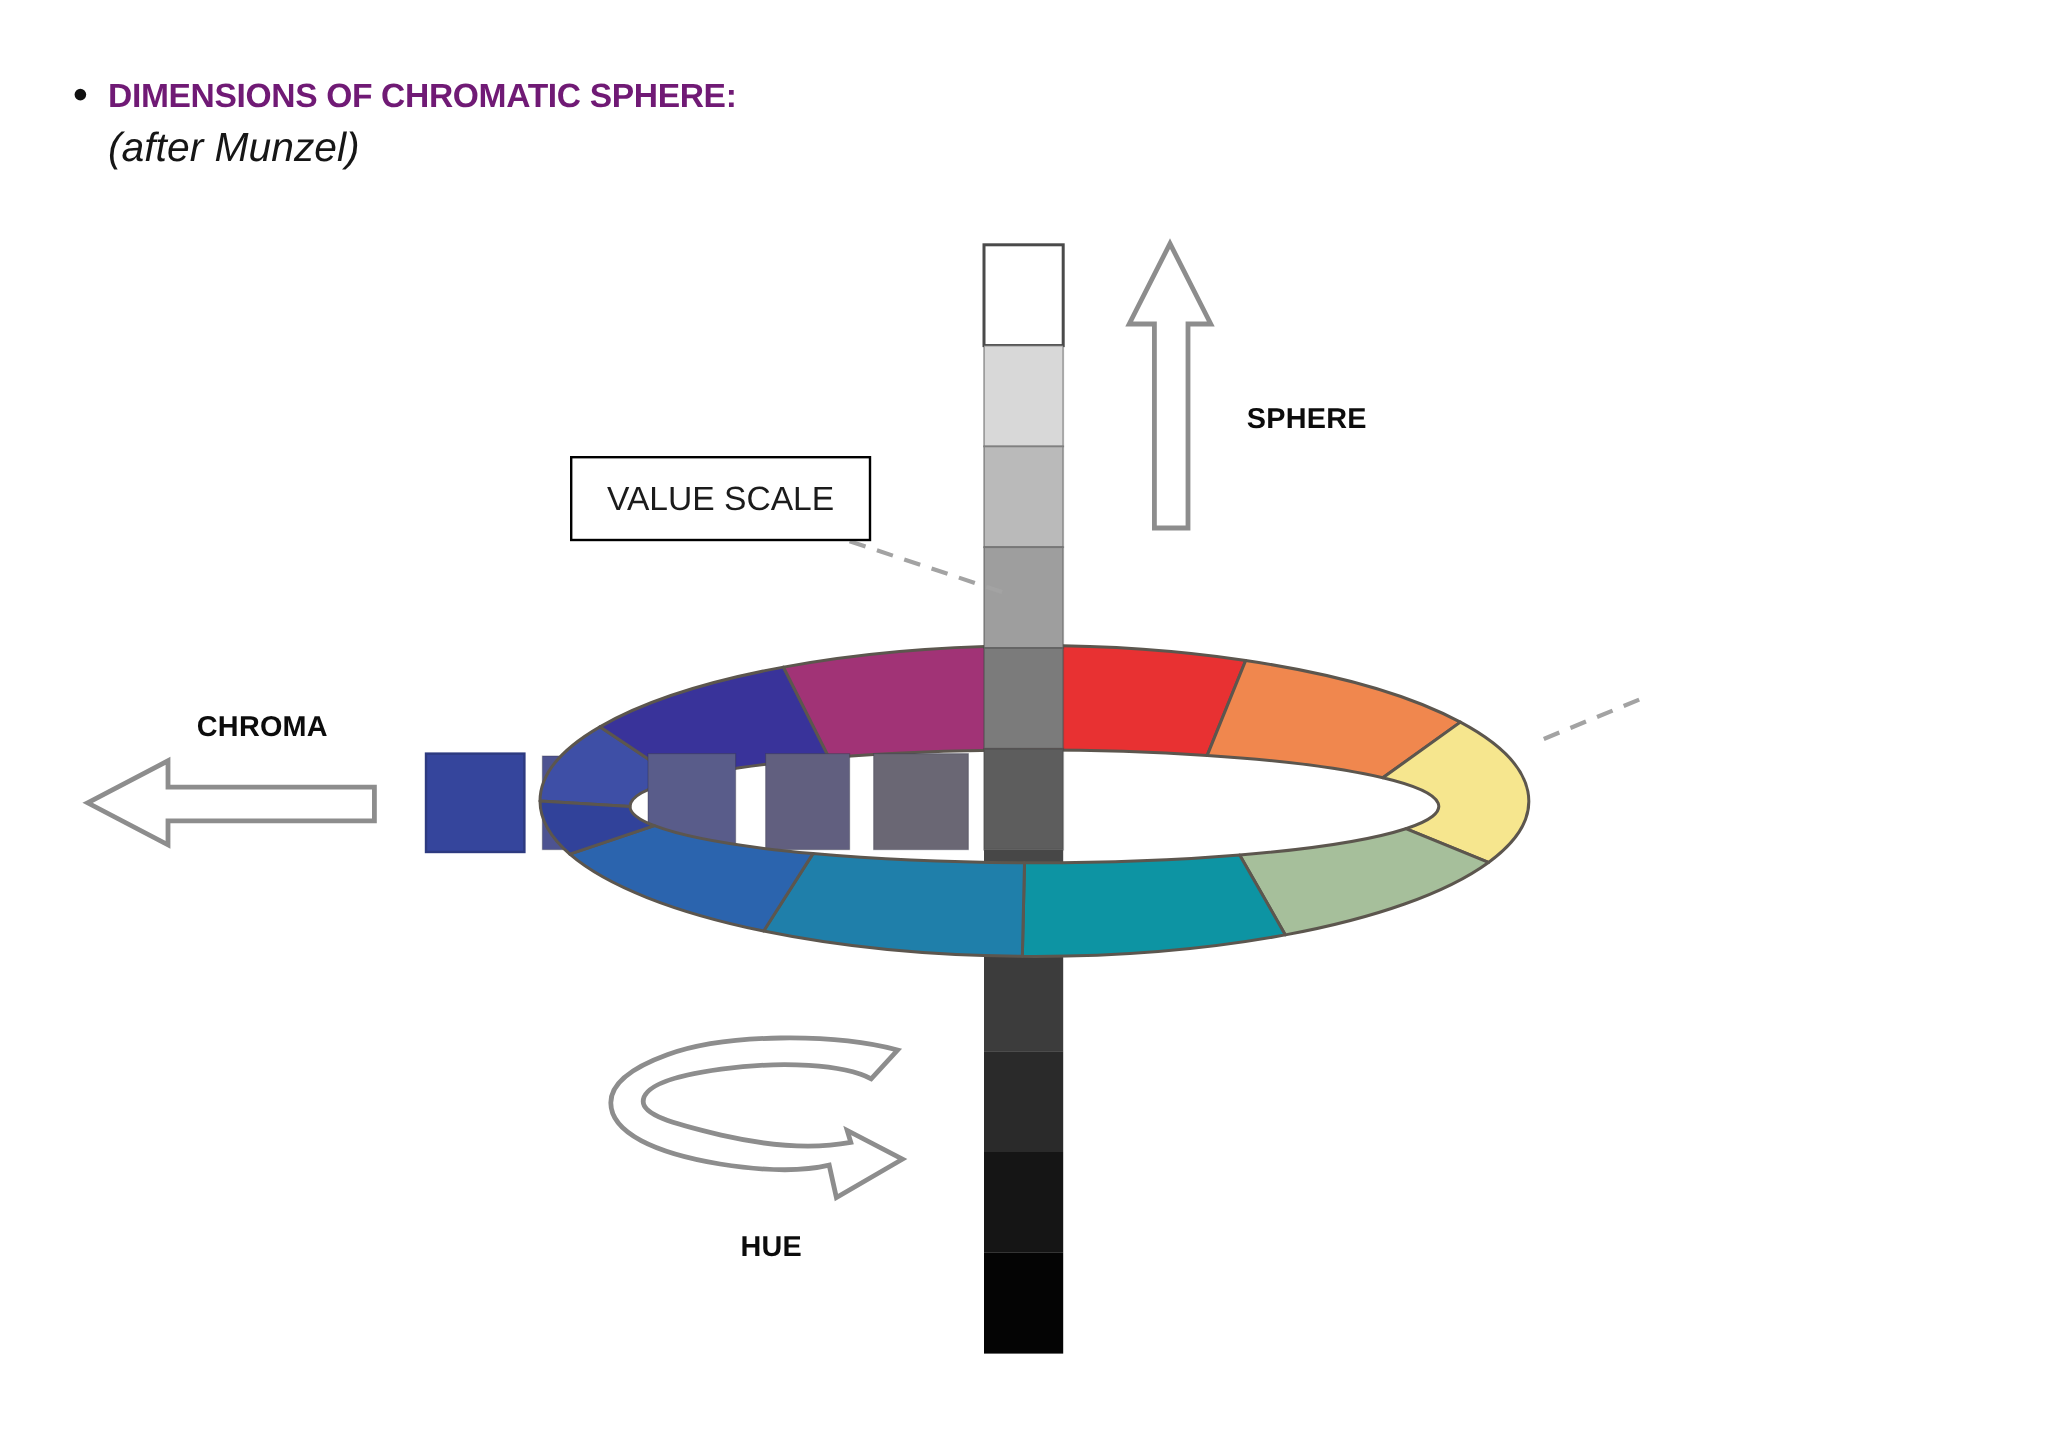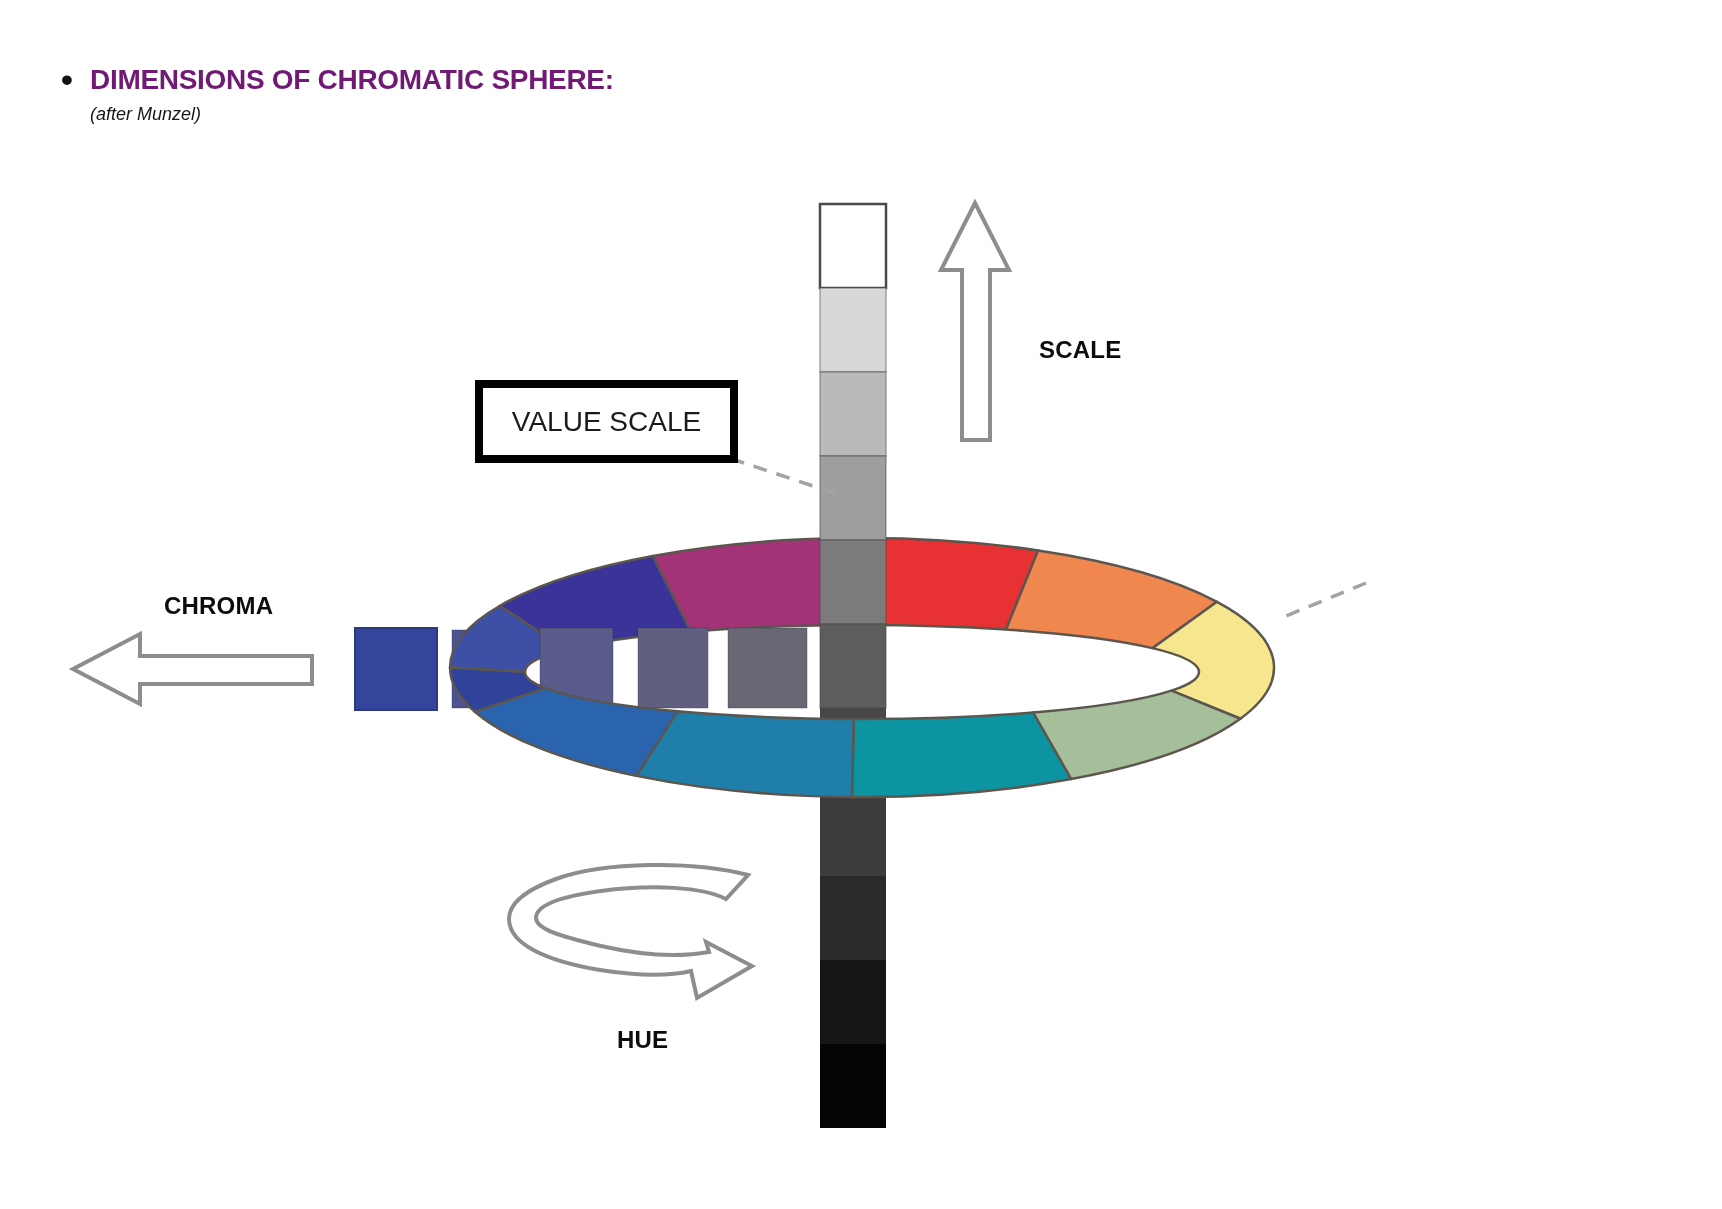--- a/index.html
+++ b/index.html
@@ -3,23 +3,23 @@
 <meta charset="utf-8">
 <style>
   html,body{margin:0;padding:0;background:#ffffff;}
   .page{
     position:relative;width:1722px;height:1209px;background:#ffffff;overflow:hidden;
     font-family:"Liberation Sans", sans-serif;color:#141414;
   }
   #diagram{position:absolute;left:0;top:0;}
   .bullet{position:absolute;left:61px;top:60px;font-size:34px;font-weight:bold;color:#111;}
   .title{position:absolute;left:90px;top:64px;font-size:28px;font-weight:bold;letter-spacing:-0.3px;color:#701a75;}
-  .subtitle{position:absolute;left:90px;top:104px;font-size:18px;font-style:italic;color:#161616;}
+  .subtitle{position:absolute;left:90px;top:104px;font-size:34px;font-style:italic;color:#161616;}
   .label-box{
-    position:absolute;background:#ffffff;border:8px solid #000000;
+    position:absolute;background:#ffffff;border:2px solid #000000;
     display:flex;align-items:center;justify-content:center;
     font-size:28px;color:#1b1b1b;
   }
   #value-scale-box{left:475px;top:380px;width:247px;height:67px;}
   #color-circle-box{left:1348px;top:510px;width:295px;height:67px;}
   .small-label{position:absolute;font-size:24px;font-weight:bold;color:#0c0c0c;letter-spacing:0.2px;}
   #chroma-label{left:164px;top:592px;}
   #value-label{left:1039px;top:336px;}
   #hue-label{left:617px;top:1026px;}
 </style>
@@ -65,16 +65,16 @@
 
   <span class="bullet">•</span>
   <div class="title">DIMENSIONS OF CHROMATIC SPHERE:</div>
   <div class="subtitle">(after Munzel)</div>
 
   <div class="label-box" id="value-scale-box">
     <span>VALUE SCALE</span>
   </div>
 
   <div class="small-label" id="chroma-label">CHROMA</div>
-  <div class="small-label" id="value-label">SCALE</div>
+  <div class="small-label" id="value-label">SPHERE</div>
   <div class="small-label" id="hue-label">HUE</div>
 
 </div>
 
 </body></html>

